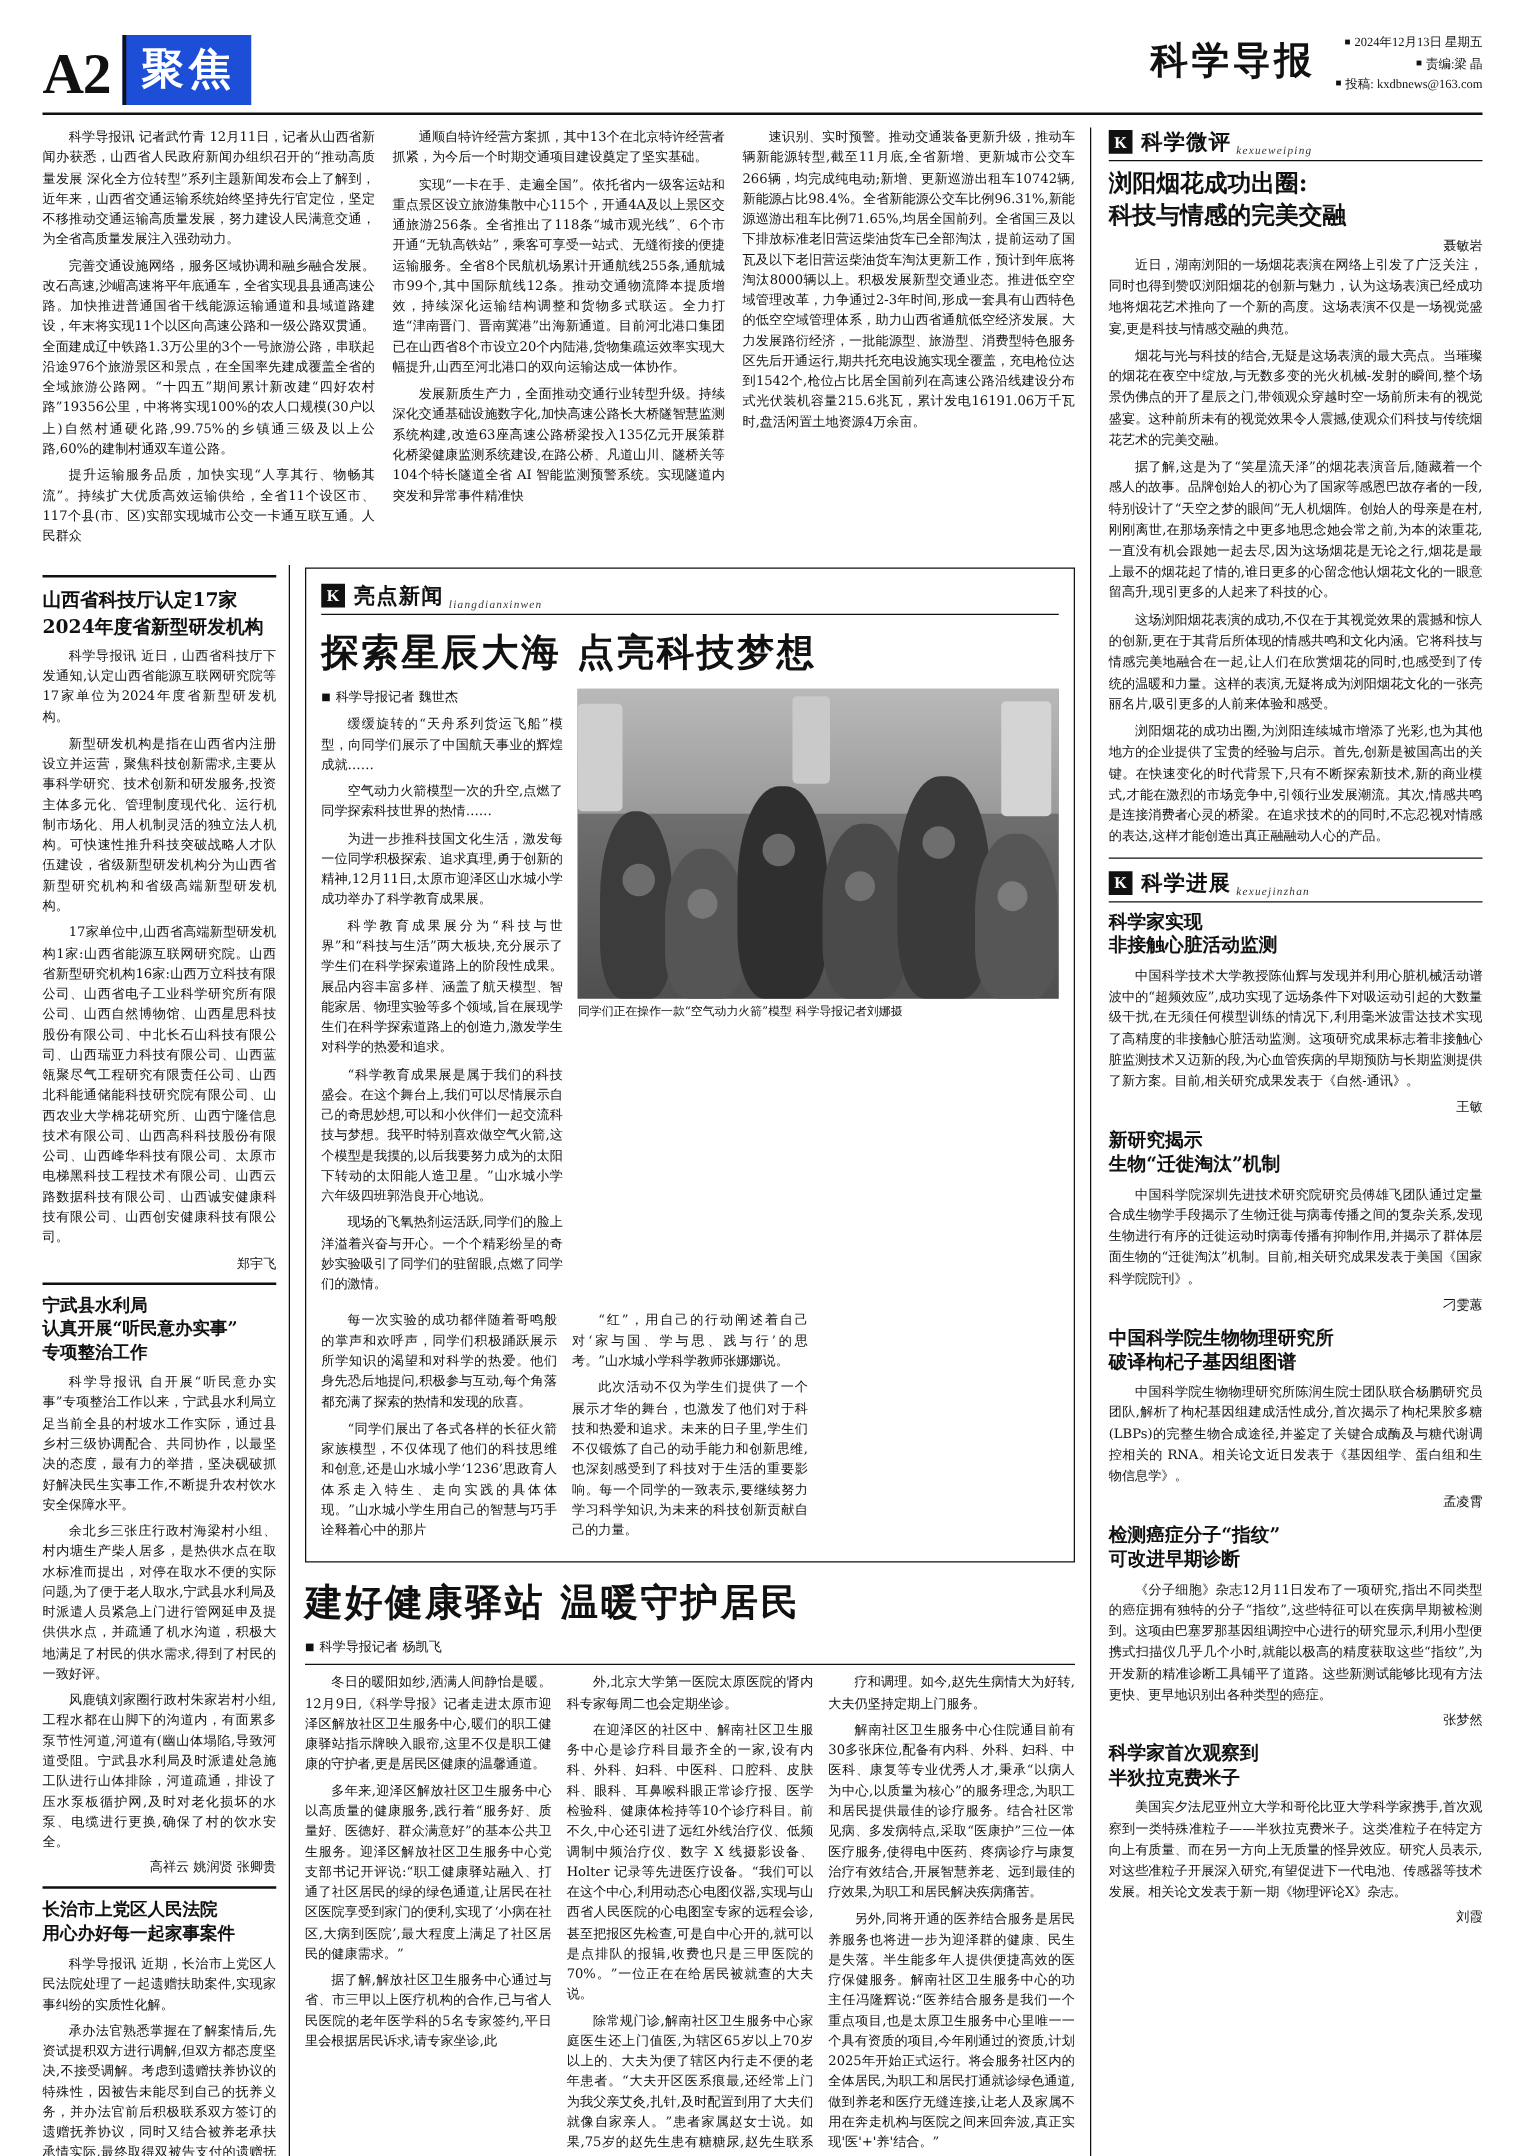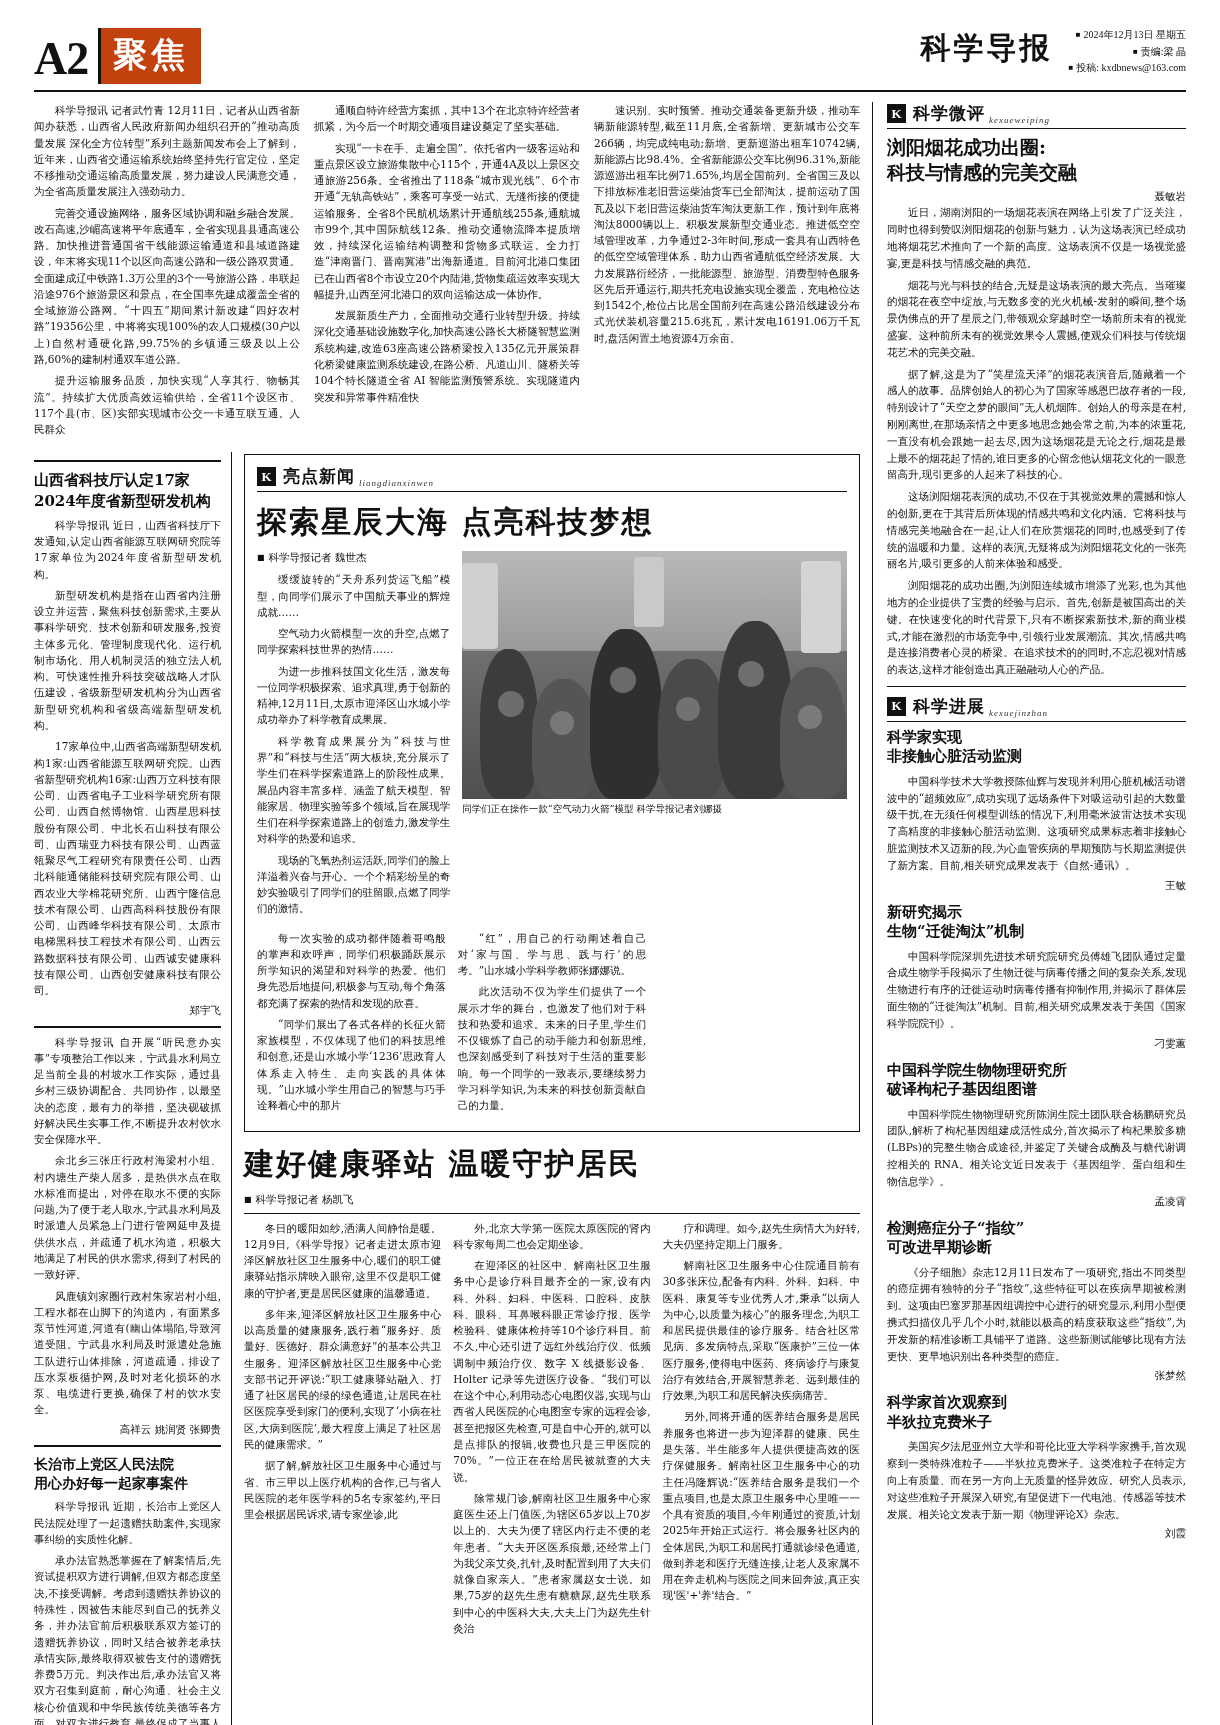--- a/index.html
+++ b/index.html
@@ -10,21 +10,21 @@
     font-family:"Liberation Serif", serif;
     color:#111;
     position:relative;
   }
   .page { position:relative; width:1220px; height:1725px; padding:28px 34px 18px 34px; }
 
   
   .masthead { display:flex; align-items:flex-start; justify-content:space-between; border-bottom:none; }
   .mast-left { display:flex; align-items:flex-end; gap:10px; }
   .page-no { font-family:"Liberation Serif", serif; font-size:46px; font-weight:bold; letter-spacing:-1px; line-height:1; padding-bottom:2px; }
-  .mast-logo { background:#c2410c; color:#fff; font-size:34px; font-weight:bold; padding:4px 12px 6px 12px; letter-spacing:4px; font-family:"DejaVu Serif", serif; border-left:3px solid #111; }
+  .mast-logo { background:#1d4ed8; color:#fff; font-size:34px; font-weight:bold; padding:4px 12px 6px 12px; letter-spacing:4px; font-family:"DejaVu Serif", serif; border-left:3px solid #111; }
   .mast-right { text-align:right; display:flex; flex-direction:column; align-items:flex-end; gap:2px; }
   .paper-name { font-size:30px; font-weight:bold; font-family:"DejaVu Serif", serif; letter-spacing:3px; }
   .mast-meta { display:flex; flex-direction:column; gap:2px; font-size:10px; line-height:1.45; }
   .mast-meta div { white-space:nowrap; }
   .sq:before { content:"■"; font-size:8px; margin-right:3px; vertical-align:1px; }
   .mast-rule { border-top:2px solid #111; margin-top:6px; }
 
   
   .body-wrap { display:flex; gap:0; margin-top:10px; }
   .left-zone { width:838px; padding-right:12px; }
@@ -134,20 +134,23 @@
         <div class="lower-left">
           <div class="hr-b"></div>
           <div class="sec-title" style="white-space:pre-line">山西省科技厅认定17家
 2024年度省新型研发机构</div>
           <p class="txt">科学导报讯 近日，山西省科技厅下发通知,认定山西省能源互联网研究院等17家单位为2024年度省新型研发机构。</p>
           <p class="txt">新型研发机构是指在山西省内注册设立并运营，聚焦科技创新需求,主要从事科学研究、技术创新和研发服务,投资主体多元化、管理制度现代化、运行机制市场化、用人机制灵活的独立法人机构。可快速性推升科技突破战略人才队伍建设，省级新型研发机构分为山西省新型研究机构和省级高端新型研发机构。</p>
           <p class="txt">17家单位中,山西省高端新型研发机构1家:山西省能源互联网研究院。山西省新型研究机构16家:山西万立科技有限公司、山西省电子工业科学研究所有限公司、山西自然博物馆、山西星思科技股份有限公司、中北长石山科技有限公司、山西瑞亚力科技有限公司、山西蓝瓴聚尽气工程研究有限责任公司、山西北科能通储能科技研究院有限公司、山西农业大学棉花研究所、山西宁隆信息技术有限公司、山西高科科技股份有限公司、山西峰华科技有限公司、太原市电梯黑科技工程技术有限公司、山西云路数据科技有限公司、山西诚安健康科技有限公司、山西创安健康科技有限公司。</p>
           <div class="sign">郑宇飞</div>
 
           <div class="hr-b"></div>
+          <div class="sec-title sm" style="white-space:pre-line">宁武县水利局
+认真开展“听民意办实事”
+专项整治工作</div>
           <p class="txt">科学导报讯 自开展“听民意办实事”专项整治工作以来，宁武县水利局立足当前全县的村坡水工作实际，通过县乡村三级协调配合、共同协作，以最坚决的态度，最有力的举措，坚决砚破抓好解决民生实事工作,不断提升农村饮水安全保障水平。</p>
           <p class="txt">余北乡三张庄行政村海梁村小组、村内塘生产柴人居多，是热供水点在取水标准而提出，对停在取水不便的实际问题,为了便于老人取水,宁武县水利局及时派遣人员紧急上门进行管网延申及提供供水点，并疏通了机水沟道，积极大地满足了村民的供水需求,得到了村民的一致好评。</p>
           <p class="txt">风鹿镇刘家圈行政村朱家岩村小组,工程水都在山脚下的沟道内，有面累多泵节性河道,河道有(幽山体塌陷,导致河道受阻。宁武县水利局及时派遣处急施工队进行山体排除，河道疏通，排设了压水泵板循护网,及时对老化损坏的水泵、电缆进行更换,确保了村的饮水安全。</p>
           <div class="sign">高祥云 姚润贤 张卿贵</div>
 
           <div class="hr-b"></div>
           <div class="sec-title sm" style="white-space:pre-line">长治市上党区人民法院
 用心办好每一起家事案件</div>
           <p class="txt">科学导报讯 近期，长治市上党区人民法院处理了一起遗赠扶助案件,实现家事纠纷的实质性化解。</p>
           <p class="txt">承办法官熟悉掌握在了解案情后,先资试提积双方进行调解,但双方都态度坚决,不接受调解。考虑到遗赠扶养协议的特殊性，因被告未能尽到自己的抚养义务，并办法官前后积极联系双方签订的遗赠抚养协议，同时又结合被养老承扶承情实际,最终取得双被告支付的遗赠抚养费5万元。判决作出后,承办法官又将双方召集到庭前，耐心沟通、社会主义核心价值观和中华民族传统美德等各方面，对双方进行教育,最终促成了当事人之间的调解和平爸。</p>
@@ -167,20 +170,21 @@
 
             <h2 class="feat-head">探索星辰大海  点亮科技梦想</h2>
 
             <div class="feat-2">
               <div class="feat-textcol">
                 <div class="byline">科学导报记者 魏世杰</div>
                 <p class="txt">缓缓旋转的“天舟系列货运飞船”模型，向同学们展示了中国航天事业的辉煌成就……</p>
                 <p class="txt">空气动力火箭模型一次的升空,点燃了同学探索科技世界的热情……</p>
                 <p class="txt">为进一步推科技国文化生活，激发每一位同学积极探索、追求真理,勇于创新的精神,12月11日,太原市迎泽区山水城小学成功举办了科学教育成果展。</p>
                 <p class="txt">科学教育成果展分为“科技与世界”和“科技与生活”两大板块,充分展示了学生们在科学探索道路上的阶段性成果。展品内容丰富多样、涵盖了航天模型、智能家居、物理实验等多个领域,旨在展现学生们在科学探索道路上的创造力,激发学生对科学的热爱和追求。</p>
+                <p class="txt">“科学教育成果展是属于我们的科技盛会。在这个舞台上,我们可以尽情展示自己的奇思妙想,可以和小伙伴们一起交流科技与梦想。我平时特别喜欢做空气火箭,这个模型是我摸的,以后我要努力成为的太阳下转动的太阳能人造卫星。”山水城小学六年级四班郭浩良开心地说。</p>
                 <p class="txt">现场的飞氧热剂运活跃,同学们的脸上洋溢着兴奋与开心。一个个精彩纷呈的奇妙实验吸引了同学们的驻留眼,点燃了同学们的激情。</p>
               </div>
               <div class="feat-imgcol">
                 <div class="photo">
                   <div class="bg-top"></div>
                   <div class="bg-bot"></div>
                   <div class="blob" style="left:18px;  bottom:0;   width:58px;  height:150px; background:#3c3c3c;"></div>
                   <div class="blob" style="left:70px;  bottom:0;   width:64px;  height:120px; background:#555;"></div>
                   <div class="blob" style="left:128px; bottom:0;   width:72px;  height:170px; background:#2f2f2f;"></div>
                   <div class="blob" style="left:196px; bottom:0;   width:68px;  height:140px; background:#4a4a4a;"></div>

